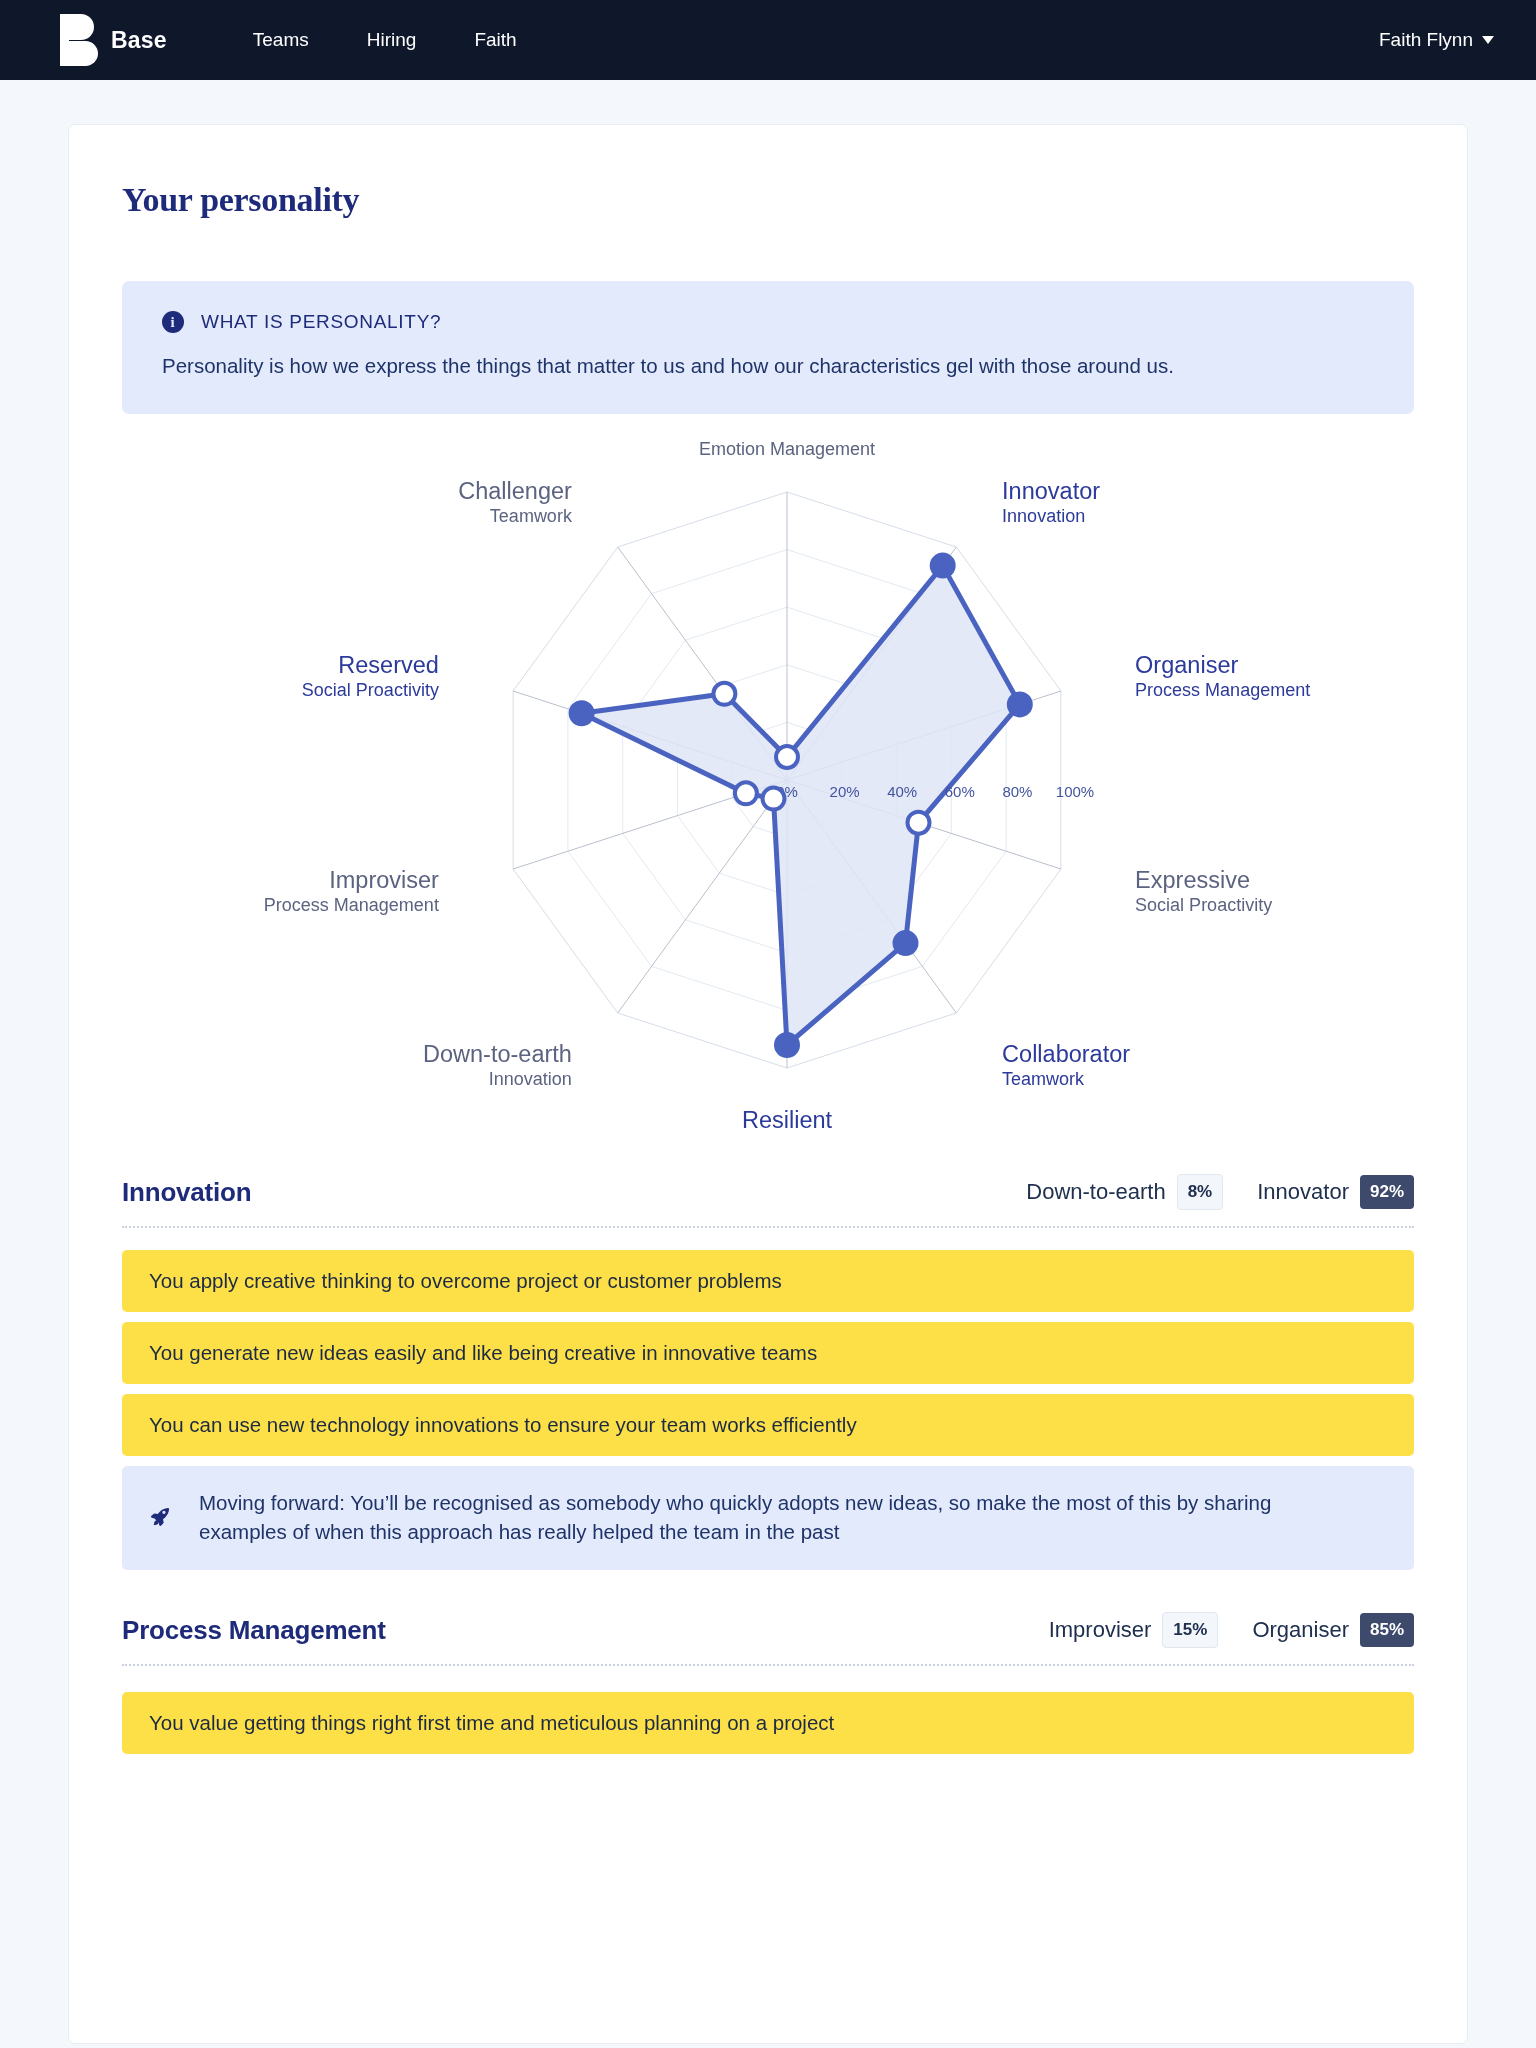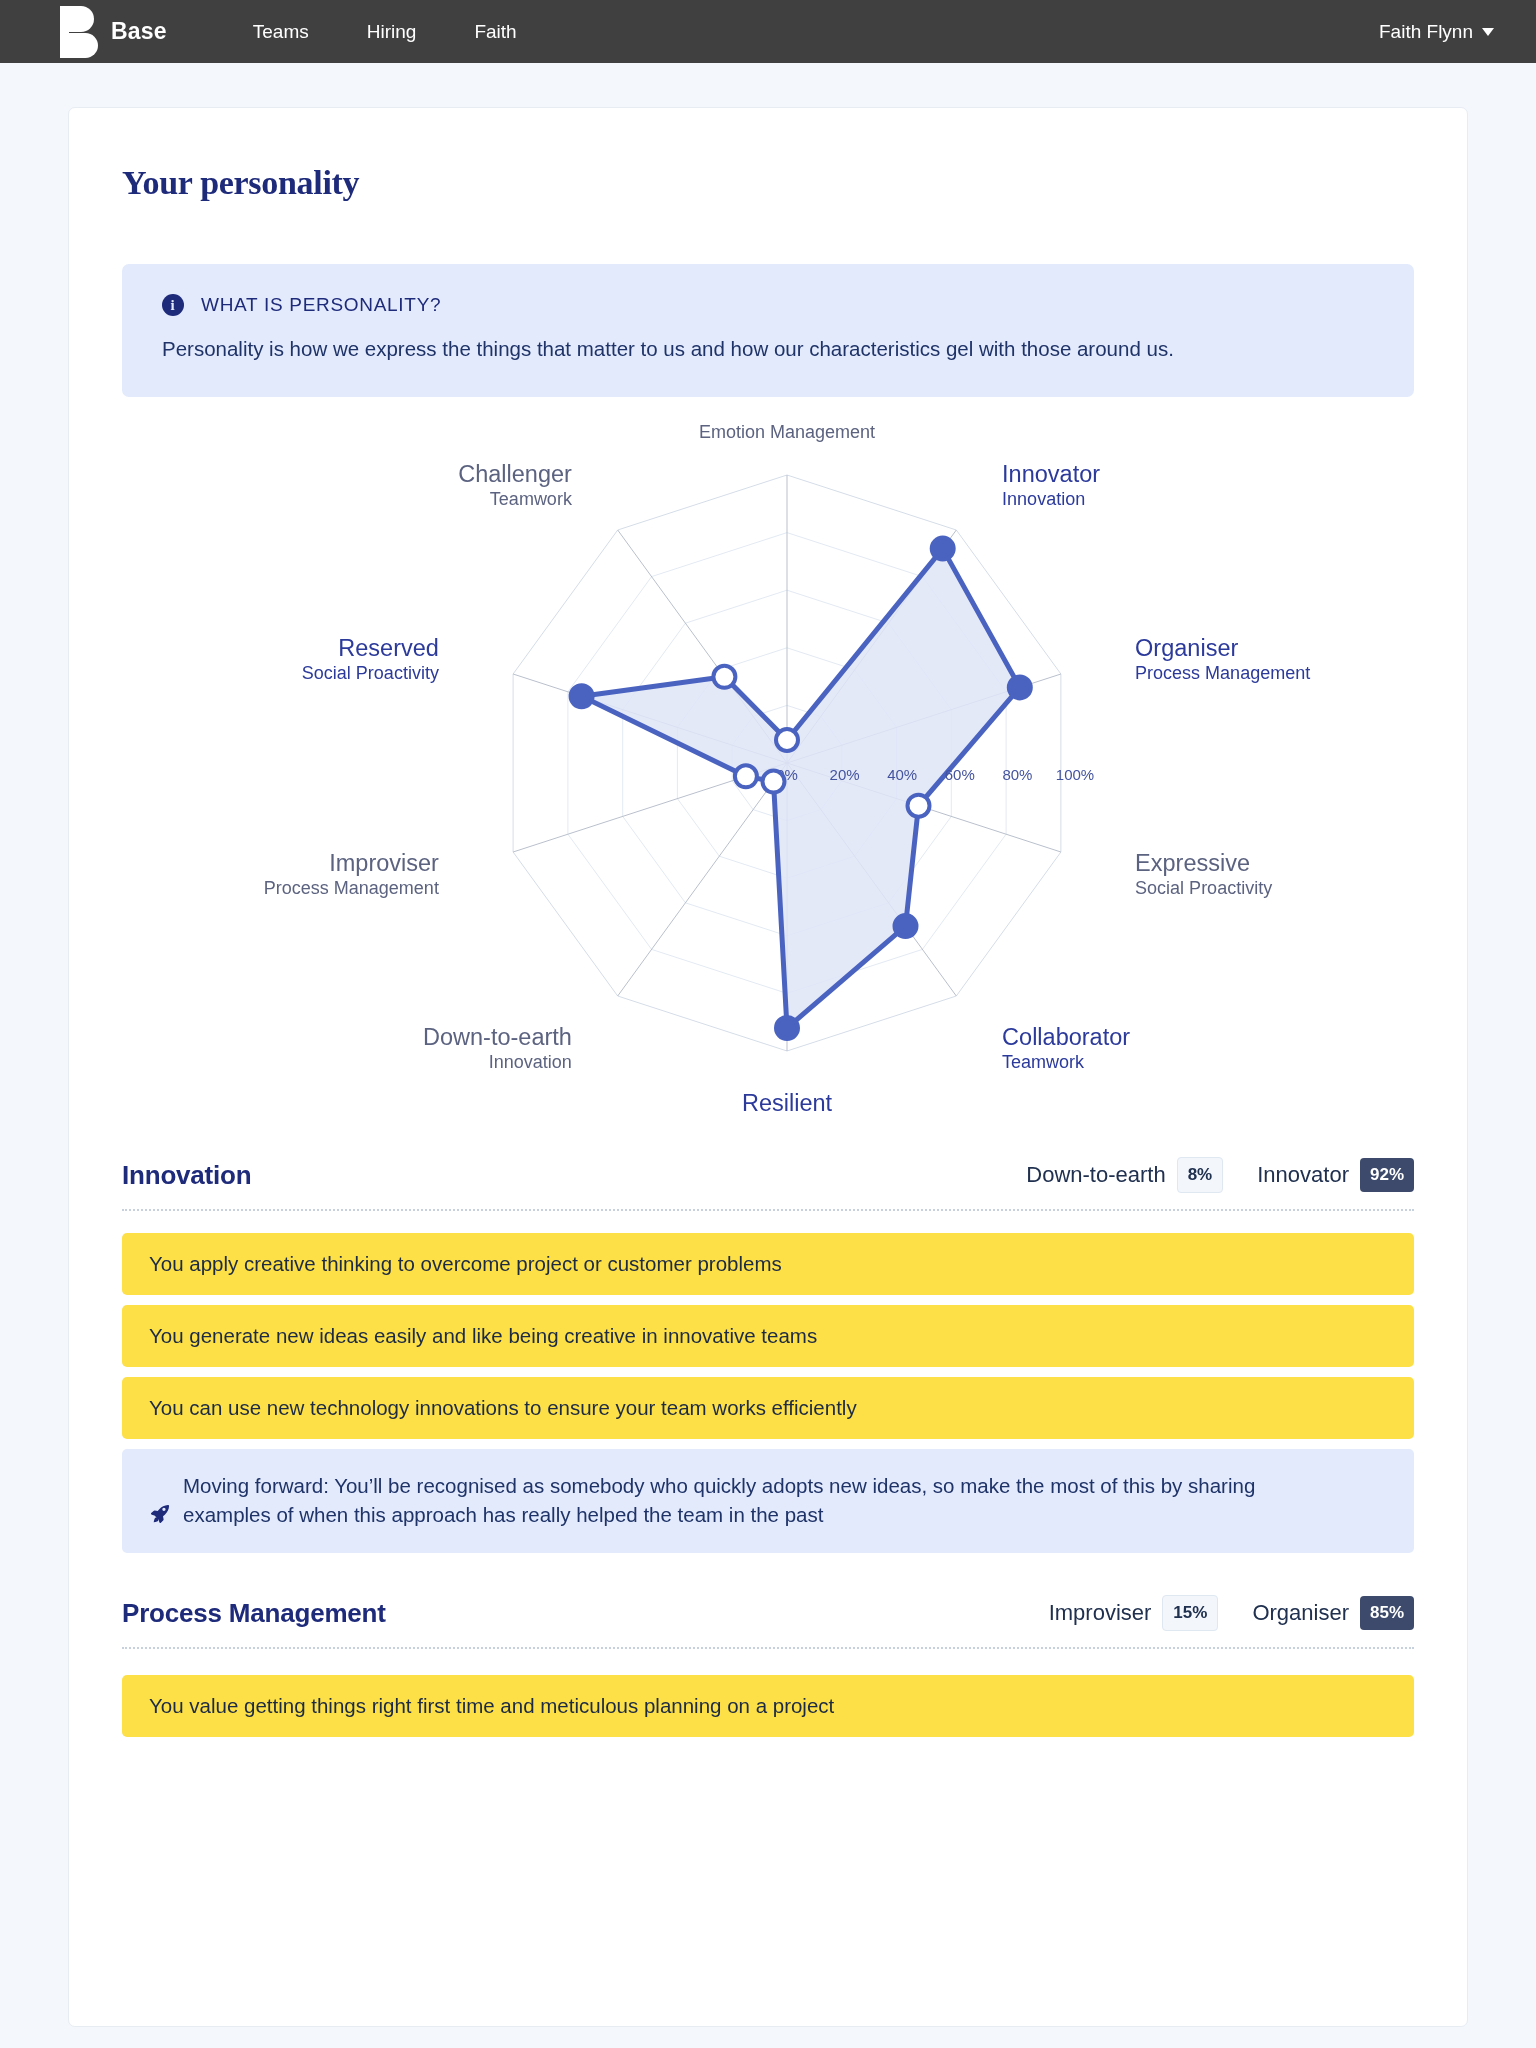--- a/index.html
+++ b/index.html
@@ -5,22 +5,22 @@
   * { box-sizing: border-box; margin: 0; padding: 0; }
   html, body {
     width: 1536px;
     background: #f4f7fb;
     font-family: "Liberation Sans", sans-serif;
     -webkit-font-smoothing: antialiased;
   }
 
   
   .navbar {
-    height: 63px;
-    background: #404040;
+    height: 80px;
+    background: #0f172a;
     display: flex;
     align-items: center;
     padding: 0 42px 0 60px;
     position: relative;
   }
   .brand { display: flex; align-items: center; gap: 13px; margin-right: 86px; }
   .brand-mark {
     width: 38px; height: 52px; position: relative; display: block;
   }
   .brand-mark .bar {
@@ -118,21 +118,21 @@
   .pole-val.high { background: #3d4a6b; color: #ffffff; }
 
   .statements { margin-top: 22px; display: flex; flex-direction: column; gap: 10px; }
   .statement {
     background: #fde047; border-radius: 5px; padding: 19px 27px;
     font-size: 20.5px; color: #1c2a44;
   }
   .forward {
     background: #e2eafc; border-radius: 5px; margin-top: 10px;
     padding: 22px 27px 24px 27px;
-    display: flex; gap: 12px; align-items: flex-end;
+    display: flex; gap: 28px; align-items: center;
   }
   .rocket-icon { flex: 0 0 auto; margin-top: 3px; }
   .forward-text {
     color: #1f3368; font-size: 20.5px; line-height: 1.42; max-width: 1160px;
   }
   .trait.last .statements { margin-top: 26px; }
 </style>
 </head>
 <body>
 

